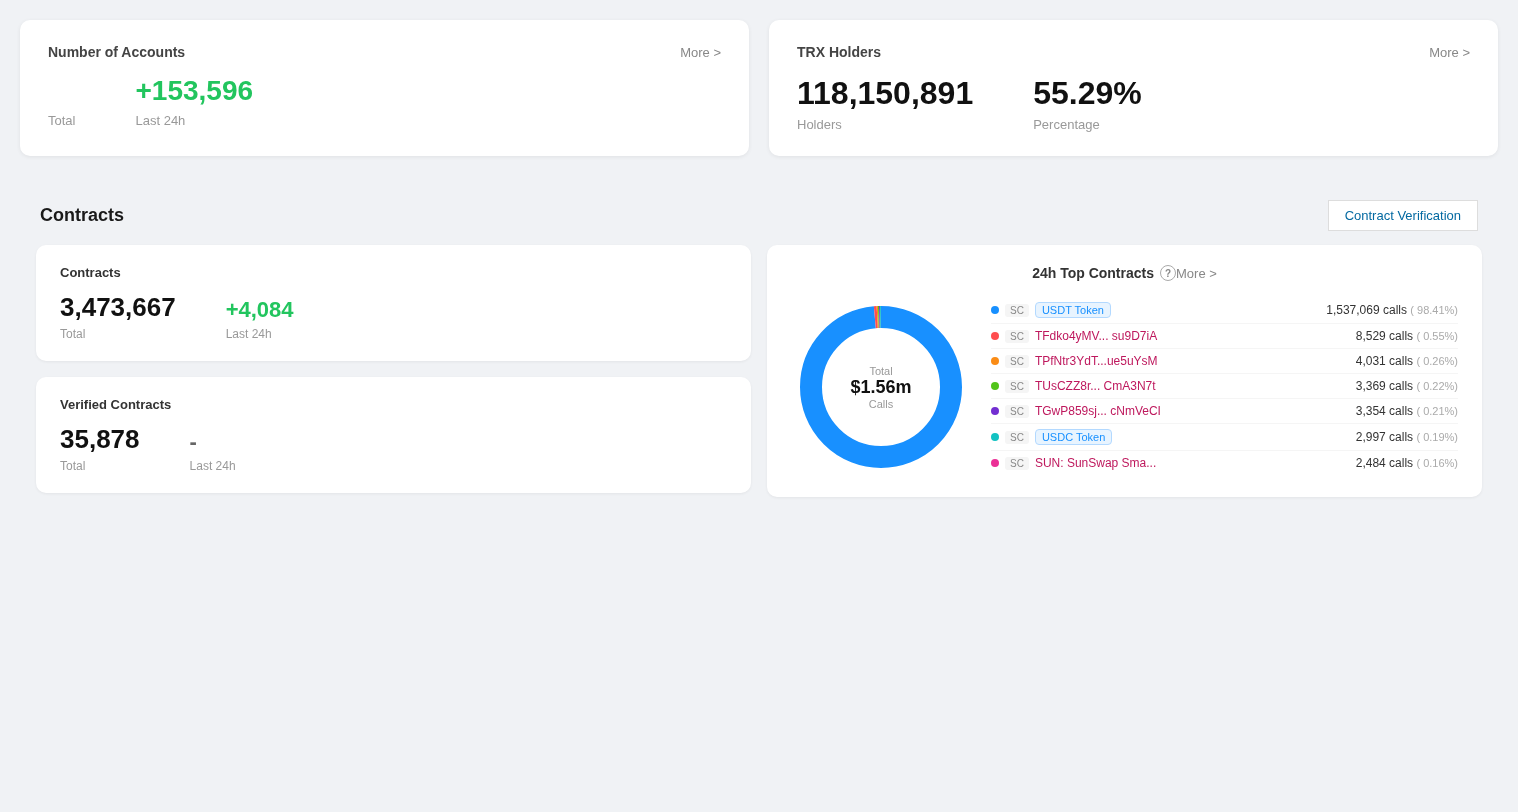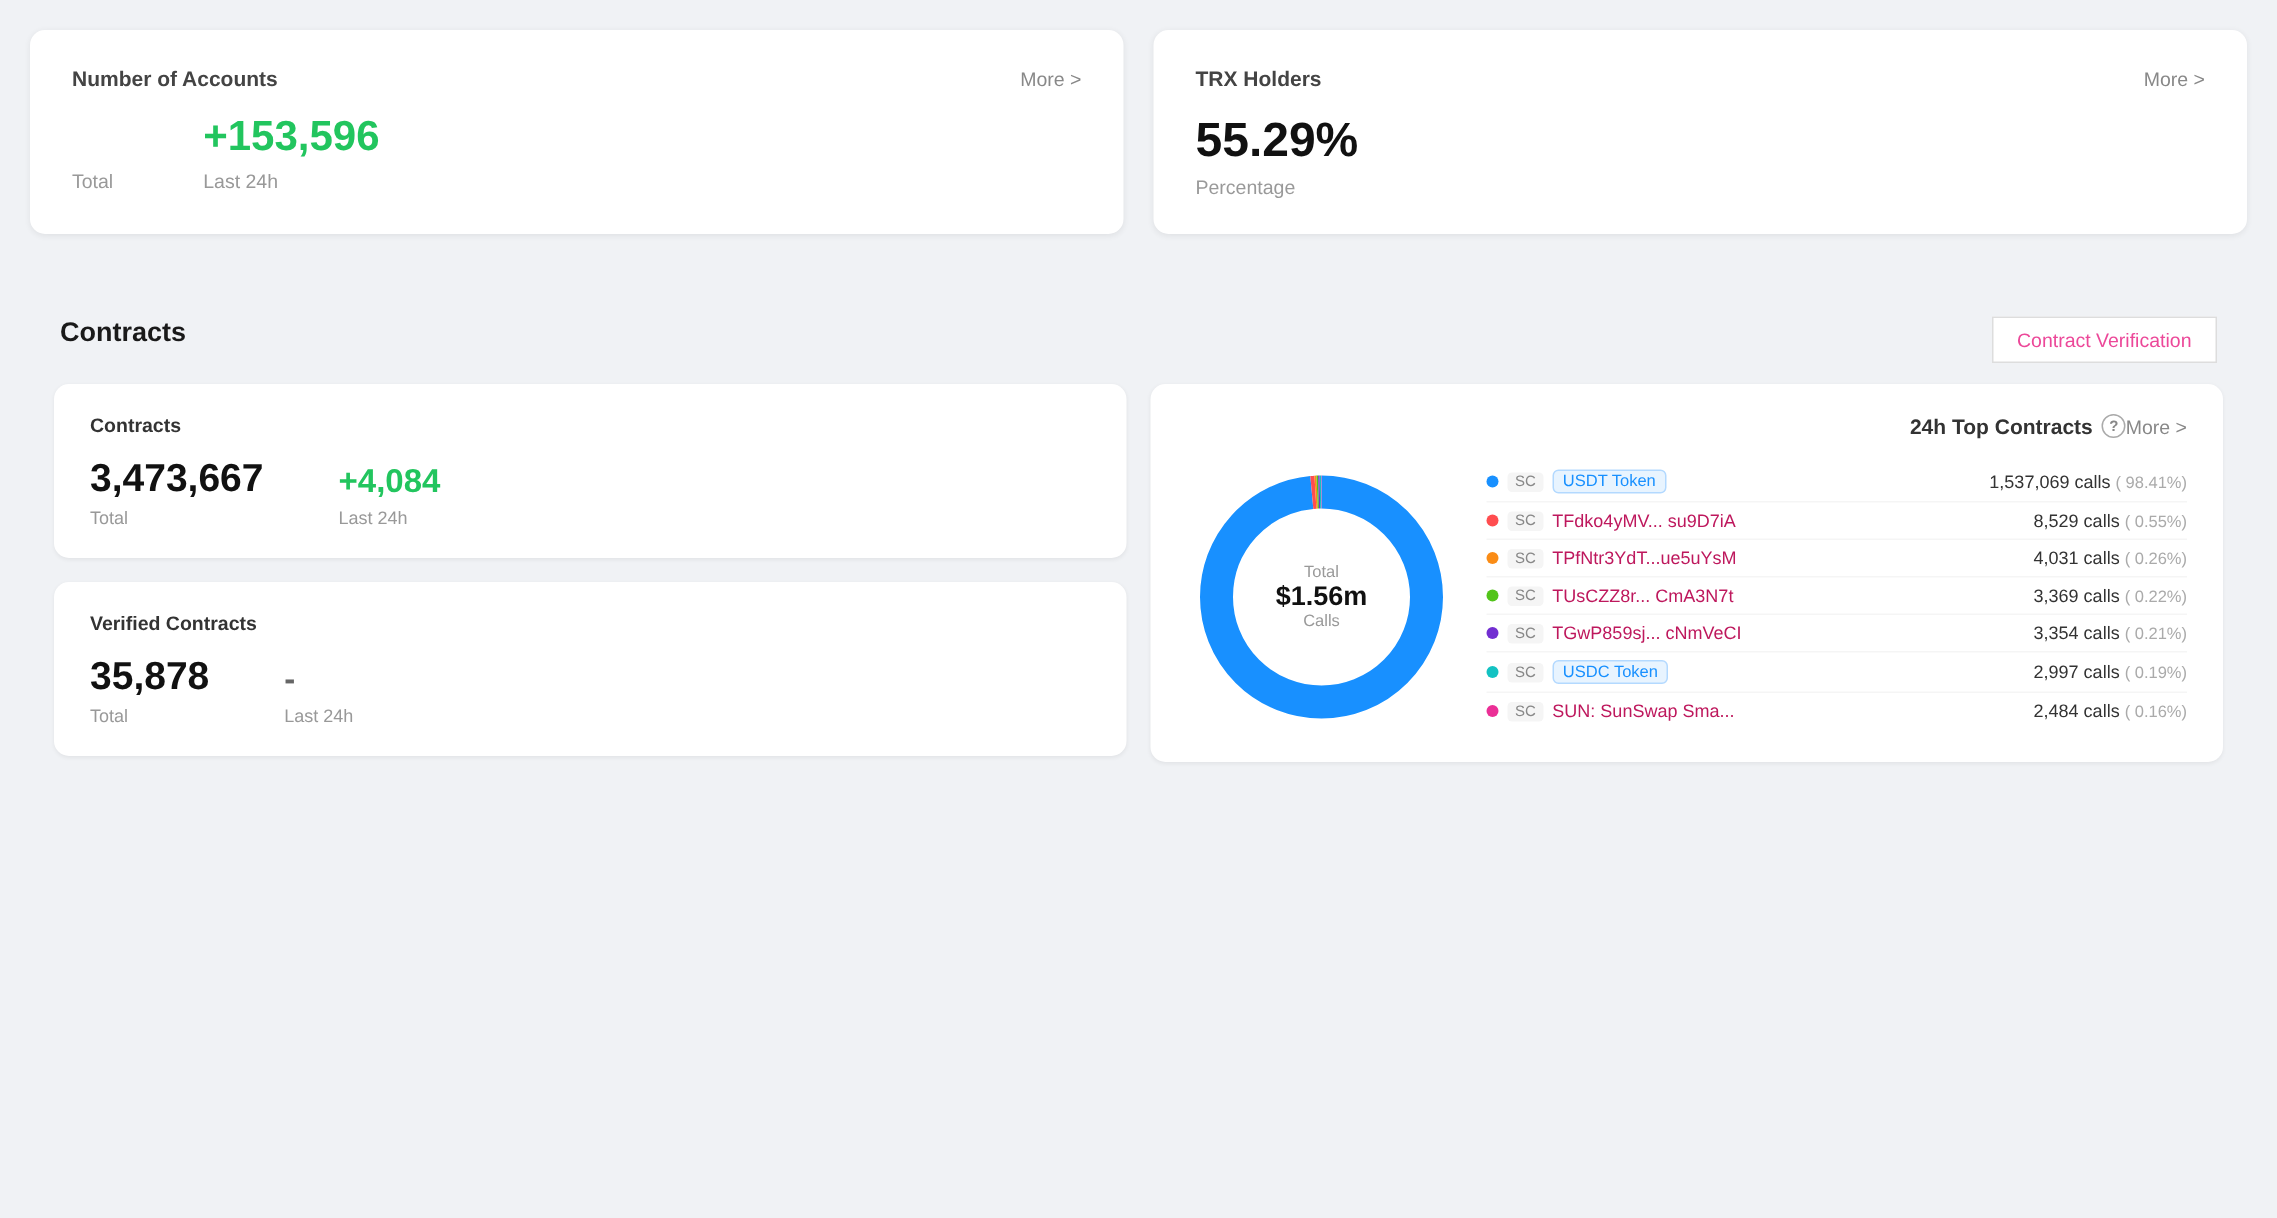--- a/index.html
+++ b/index.html
@@ -76,23 +76,22 @@
       font-size: 18px;
       font-weight: 700;
       color: #1a1a1a;
     }
     .contract-verification-btn {
       background: #fff;
       border: 1px solid #ddd;
       border-radius: 0;
       padding: 7px 16px;
       font-size: 13px;
-      color: #ec4899;
+      color: #0369a1;
       cursor: pointer;
-      margin-top: 11px;
     }
     .contracts-body {
       display: grid;
       grid-template-columns: 1fr 1fr;
       gap: 0 16px;
       padding: 0 16px 16px;
     }
     .contracts-left {
       display: flex;
       flex-direction: column;
@@ -137,21 +136,21 @@
     }
     
     .top-contracts-card {
       background: #fff;
       border-radius: 10px;
       padding: 20px 24px;
       box-shadow: 0 1px 3px rgba(0,0,0,0.06);
     }
     .top-contracts-header {
       display: flex;
-      justify-content: flex-end;
+      justify-content: center;
       align-items: center;
       margin-bottom: 16px;
     }
     .top-contracts-title {
       font-size: 14px;
       font-weight: 600;
       color: #333;
       display: flex;
       align-items: center;
       gap: 6px;
@@ -284,20 +283,24 @@
         </div>
       </div>
     </div>
 
     <div class="stat-card">
       <div class="stat-card-header">
         <span class="stat-card-label">TRX Holders</span>
         <a class="more-link">More &gt;</a>
       </div>
       <div class="stat-row">
+        <div>
+          <div class="stat-value">118,150,891</div>
+          <div class="stat-sub">Holders</div>
+        </div>
         <div>
           <div class="stat-value">55.29%</div>
           <div class="stat-sub">Percentage</div>
         </div>
       </div>
     </div>
   </div>
 </div>
 
 <div>

